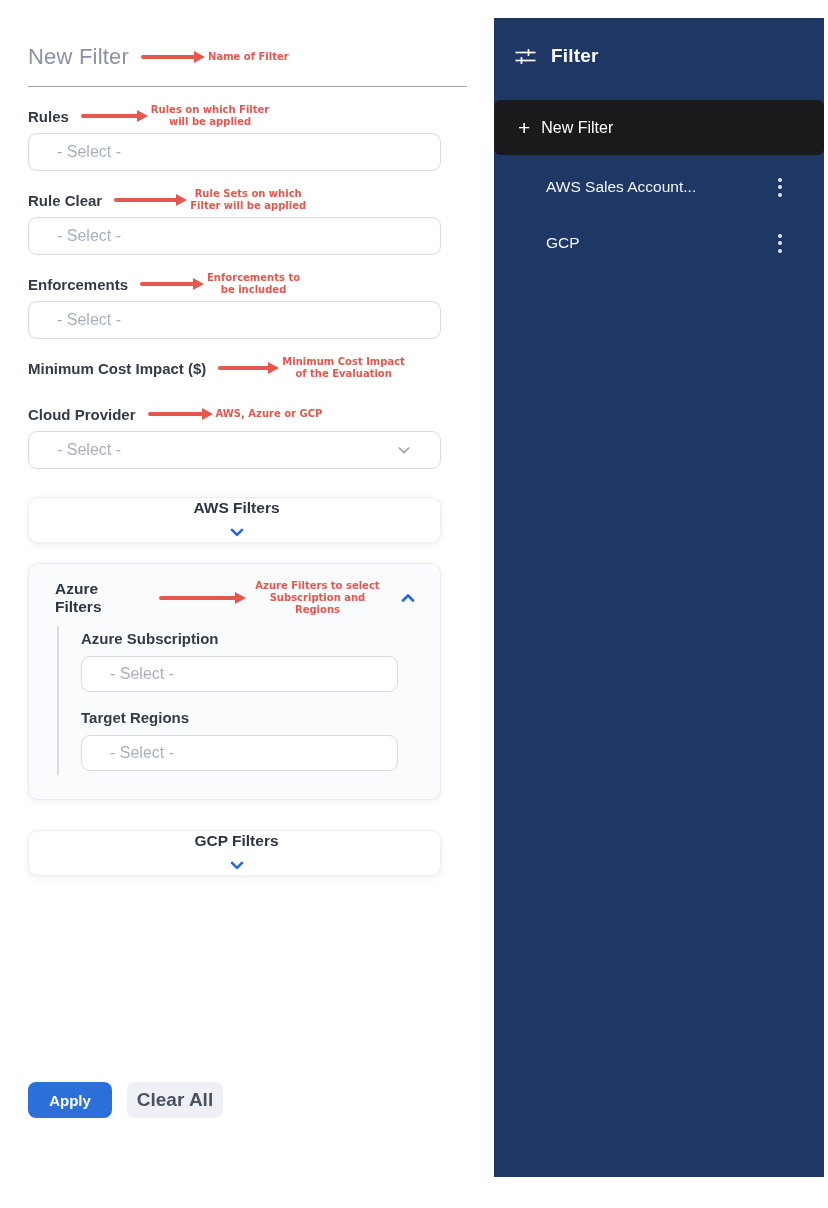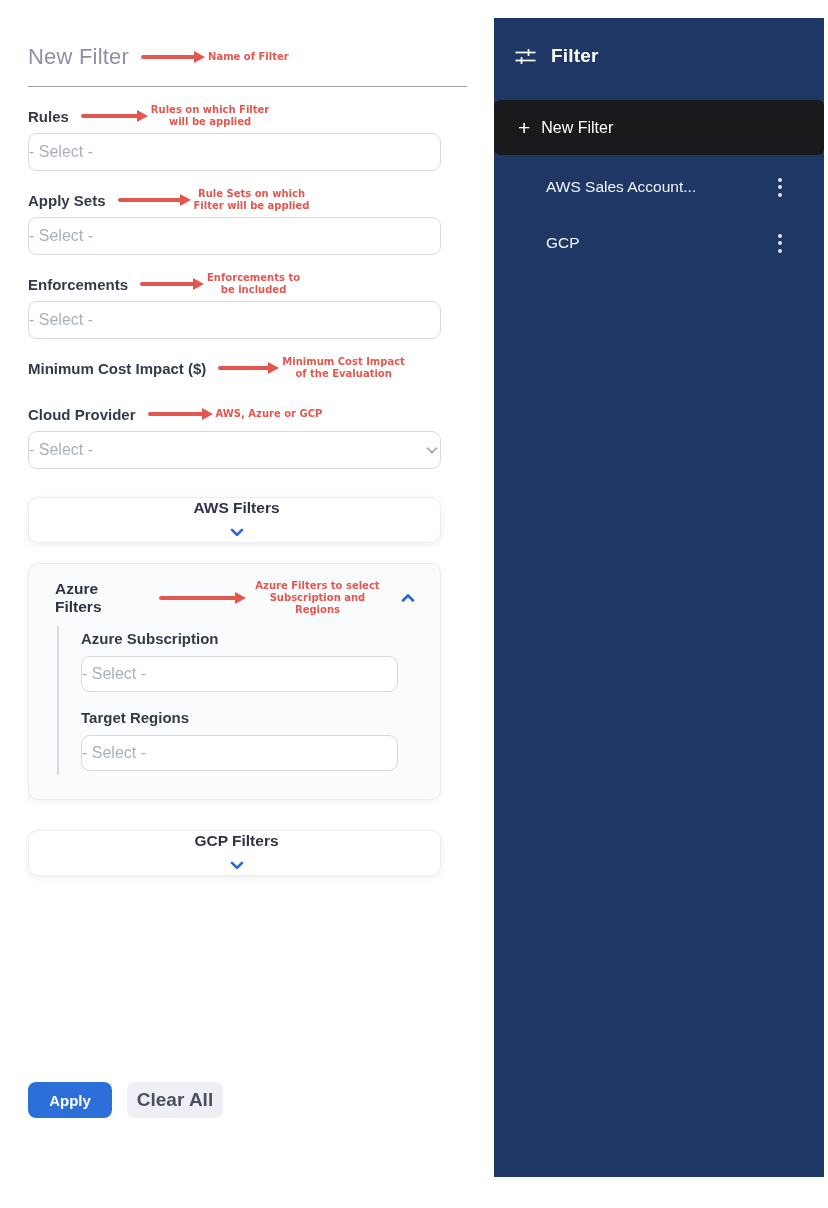--- a/index.html
+++ b/index.html
@@ -22,21 +22,21 @@
   .arrow { position:relative; height:3.2px; background:#e4574e; border-radius:2px; flex:none; }
   .arrow::after { content:""; position:absolute; right:-9px; top:50%; transform:translateY(-50%);
                   width:0; height:0; border-left:11px solid #e4574e;
                   border-top:6px solid transparent; border-bottom:6px solid transparent; }
 
   .annotation { color:#e4574e; font-family:"DejaVu Sans", sans-serif; font-weight:700;
                 font-size:10px; line-height:1.18; text-align:center; white-space:pre-line; }
 
   .select-box { height:38px; width:100%; border:1.5px solid #d7dae1; border-radius:9px;
                 background:#fff; display:flex; align-items:center; justify-content:space-between;
-                padding:0 0; cursor:pointer; }
+                padding:0 28px; cursor:pointer; }
   .placeholder { color:#a9b0bc; font-size:16px; }
 
   input.text-input { height:38px; width:100%; border:1.5px solid #d7dae1; border-radius:9px;
                      padding:0 14px; font-size:16px; color:#333b49; outline:none;
                      font-family:"Liberation Sans", sans-serif; }
   input.text-input::placeholder { color:#a9b0bc; }
 
   .accordion { height:46px; background:#fff; border:1px solid #eceef3; border-radius:10px;
                box-shadow:0 2px 7px rgba(25,33,61,0.08); display:flex; align-items:center;
                justify-content:space-between; padding:1px 22px 0 26px; cursor:pointer;flex-direction:column; }
@@ -103,21 +103,21 @@
     <span class="arrow" style="width:58px"></span>
     <span class="annotation">Rules on which Filter
 will be applied</span>
   </div>
   <div class="select-box">
     <span class="placeholder">- Select -</span>
   </div>
 
   
   <div class="field-head">
-    <span class="field-label">Apply Sets</span>
+    <span class="field-label">Rule Clear</span>
     <span class="arrow" style="width:64px"></span>
     <span class="annotation">Rule Sets on which
 Filter will be applied</span>
   </div>
   <div class="select-box">
     <span class="placeholder">- Select -</span>
   </div>
 
   
   <div class="field-head">

